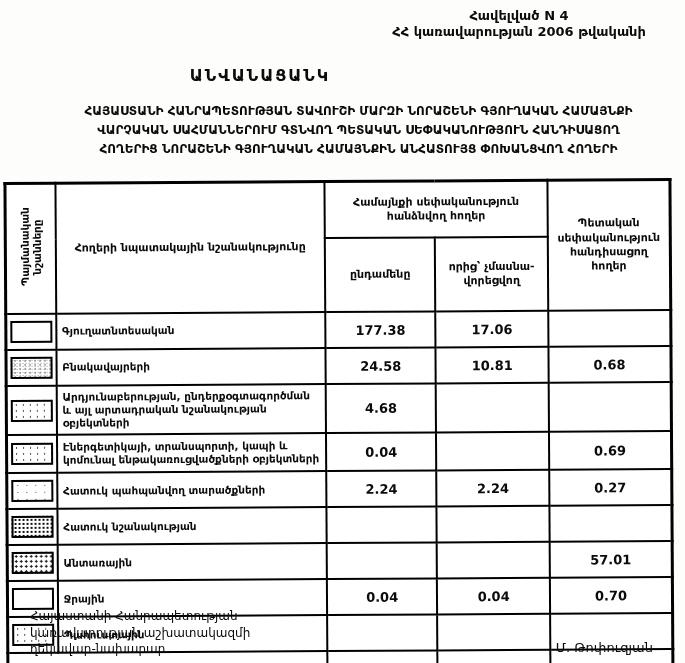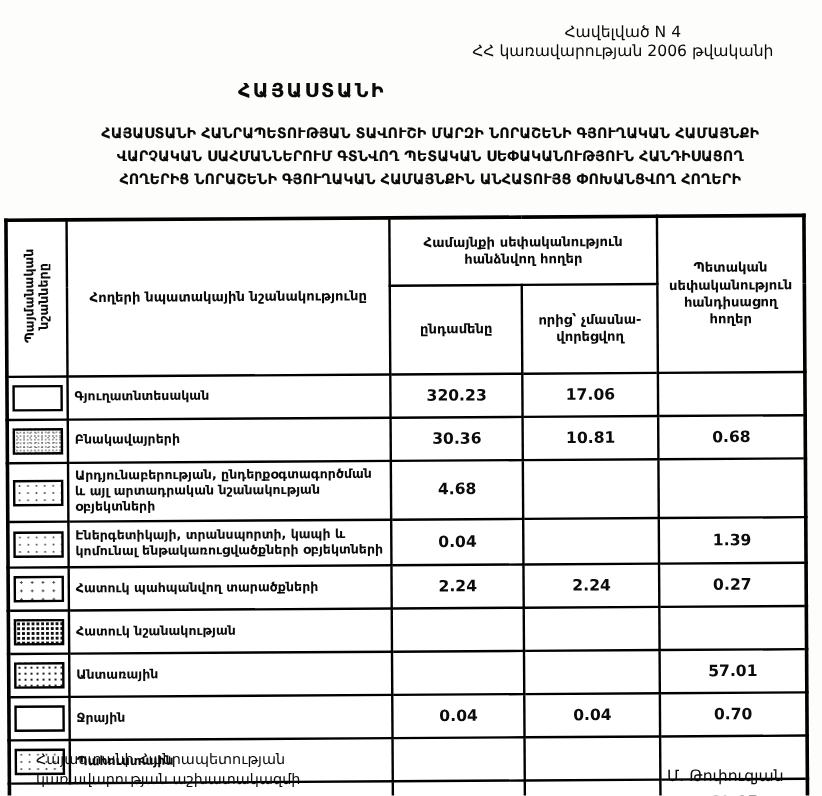--- a/index.html
+++ b/index.html
@@ -5,22 +5,22 @@
   html, body { margin: 0; padding: 0; }
   body {
     width: 685px; height: 663px;
     background: #fdfdfc;
     font-family: "DejaVu Sans", "Liberation Sans", sans-serif;
     color: #0b0b0b;
     overflow: hidden;
     position: relative;
   }
   .annex-header {
-    position: absolute; top: 20px; right: 6px; width: 320px;
-    text-align: center; font-weight: normal; font-size: 13px; line-height: 1.25;
+    position: absolute; top: 8px; right: 6px; width: 320px;
+    text-align: center; font-weight: bold; font-size: 13px; line-height: 1.25;
   }
   .doc-title {
     position: absolute; top: 66px; left: 0; width: 520px;
     text-align: center; font-weight: bold; font-size: 16px; letter-spacing: 2px;
   }
   .doc-subtitle {
     position: absolute; top: 102px; left: 16px; width: 685px;
     text-align: center; font-weight: bold; font-size: 12px; line-height: 1.6;
     white-space: nowrap;
   }
@@ -94,21 +94,21 @@
 </head>
 <body>
 
 <div>
 
   <div class="annex-header">
     <div>Հավելված N 4</div>
     <div>ՀՀ կառավարության 2006 թվականի</div>
   </div>
 
-  <div class="doc-title">ՀԱՅԱՍՏԱՆԻ</div>
+  <div class="doc-title">ԱՆՎԱՆԱՑԱՆԿ</div>
 
   <div class="doc-subtitle">
     <div>ՀԱՅԱՍՏԱՆԻ ՀԱՆՐԱՊԵՏՈՒԹՅԱՆ ՏԱՎՈՒՇԻ ՄԱՐԶԻ ՆՈՐԱՇԵՆԻ ԳՅՈՒՂԱԿԱՆ ՀԱՄԱՅՆՔԻ</div>
     <div>ՎԱՐՉԱԿԱՆ ՍԱՀՄԱՆՆԵՐՈՒՄ ԳՏՆՎՈՂ ՊԵՏԱԿԱՆ ՍԵՓԱԿԱՆՈՒԹՅՈՒՆ ՀԱՆԴԻՍԱՑՈՂ</div>
     <div>ՀՈՂԵՐԻՑ ՆՈՐԱՇԵՆԻ ԳՅՈՒՂԱԿԱՆ ՀԱՄԱՅՆՔԻՆ ԱՆՀԱՏՈՒՅՑ ՓՈԽԱՆՑՎՈՂ ՀՈՂԵՐԻ</div>
   </div>
 
   <div class="table-wrap">
     <table class="land-table">
       <colgroup>
@@ -130,44 +130,44 @@
         <tr>
           <th class="h-sub">ընդամենը</th>
           <th class="h-sub">որից՝ չմասնա-
 վորեցվող</th>
         </tr>
       </thead>
       <tbody>
           <tr class="row-h1">
             <td class="c-sym"><span class="swatch p-plain"></span></td>
             <td class="c-label">Գյուղատնտեսական</td>
-            <td class="c-num">320.23</td>
+            <td class="c-num">177.38</td>
             <td class="c-num">17.06</td>
             <td class="c-num"></td>
           </tr>
           <tr class="row-h1">
             <td class="c-sym"><span class="swatch p-fine"></span></td>
             <td class="c-label">Բնակավայրերի</td>
-            <td class="c-num">30.36</td>
+            <td class="c-num">24.58</td>
             <td class="c-num">10.81</td>
             <td class="c-num">0.68</td>
           </tr>
           <tr class="row-h2">
             <td class="c-sym"><span class="swatch p-sparse"></span></td>
             <td class="c-label">Արդյունաբերության, ընդերքօգտագործման և այլ արտադրական նշանակության օբյեկտների</td>
             <td class="c-num">4.68</td>
             <td class="c-num"></td>
             <td class="c-num"></td>
           </tr>
           <tr class="row-h2">
             <td class="c-sym"><span class="swatch p-sparse"></span></td>
             <td class="c-label">Էներգետիկայի, տրանսպորտի, կապի և կոմունալ ենթակառուցվածքների օբյեկտների</td>
             <td class="c-num">0.04</td>
             <td class="c-num"></td>
-            <td class="c-num">1.39</td>
+            <td class="c-num">0.69</td>
           </tr>
           <tr class="row-h1">
             <td class="c-sym"><span class="swatch p-scatter"></span></td>
             <td class="c-label">Հատուկ պահպանվող տարածքների</td>
             <td class="c-num">2.24</td>
             <td class="c-num">2.24</td>
             <td class="c-num">0.27</td>
           </tr>
           <tr class="row-h1">
             <td class="c-sym"><span class="swatch p-dense"></span></td>
@@ -205,16 +205,17 @@
           <td class="c-num">30.16</td>
           <td class="c-num">60.05</td>
         </tr>
       </tfoot>
     </table>
   </div>
 
   <div class="footer-left">
     <div>Հայաստանի Հանրապետության</div>
     <div>կառավարության աշխատակազմի</div>
+    <div>ղեկավար-նախարար</div>
   </div>
   <div class="footer-signature">Մ. Թոփուզյան</div>
 
 </div>
 
 </body></html>

